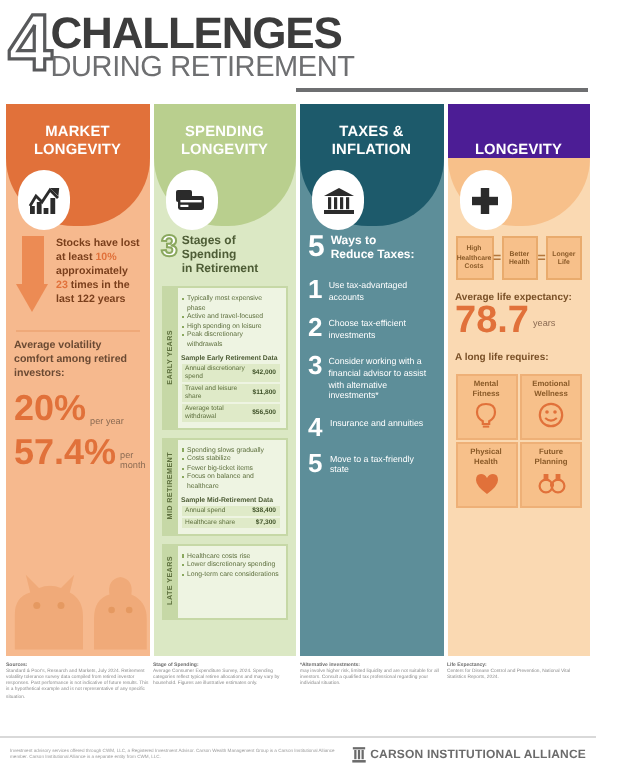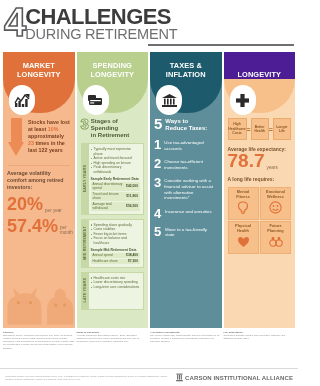--- a/index.html
+++ b/index.html
@@ -142,21 +142,21 @@
   .c4 .col-body { background: #fad9b2; }
   .c4 .dome { background: #f7c08a; }
   .eqrow { display: flex; align-items: center; justify-content: space-between; margin-top: 4px; }
   .eqbox {
     width: 19px; height: 22px; background: #f7c08a; border: .6px solid #e9ab6d;
     display: flex; align-items: center; justify-content: center; text-align: center;
     font-size: 3.4px; line-height: 4.4px; font-weight: bold; color: #8a5a28; padding: 1px;
   }
   .eq { font-size: 7px; color: #b4773c; font-weight: bold; }
   .c4-lead { font-size: 5px; line-height: 6.4px; color: #7a5128; font-weight: bold; margin-top: 6px; }
-  .c4-big { display: flex; align-items: flex-end; }
+  .c4-big { display: flex; align-items: center; }
   .c4-big .n { font-size: 19px; font-weight: bold; color: #e1713a; line-height: 18px; }
   .c4-big .u { font-size: 4.6px; color: #8a6a52; margin-left: 2px; }
   .grid4 { display: grid; grid-template-columns: 1fr 1fr; gap: 1.5px; margin-top: 4px; }
   .gbox {
     background: #f7c08a; border: .5px solid #eeb077; height: 33px;
     display: flex; flex-direction: column; align-items: center; justify-content: flex-start;
     padding-top: 2px;
   }
   .gbox .lbl {
     font-size: 3.9px; line-height: 4.8px; font-weight: bold; color: #8a5a28; text-align: center;

